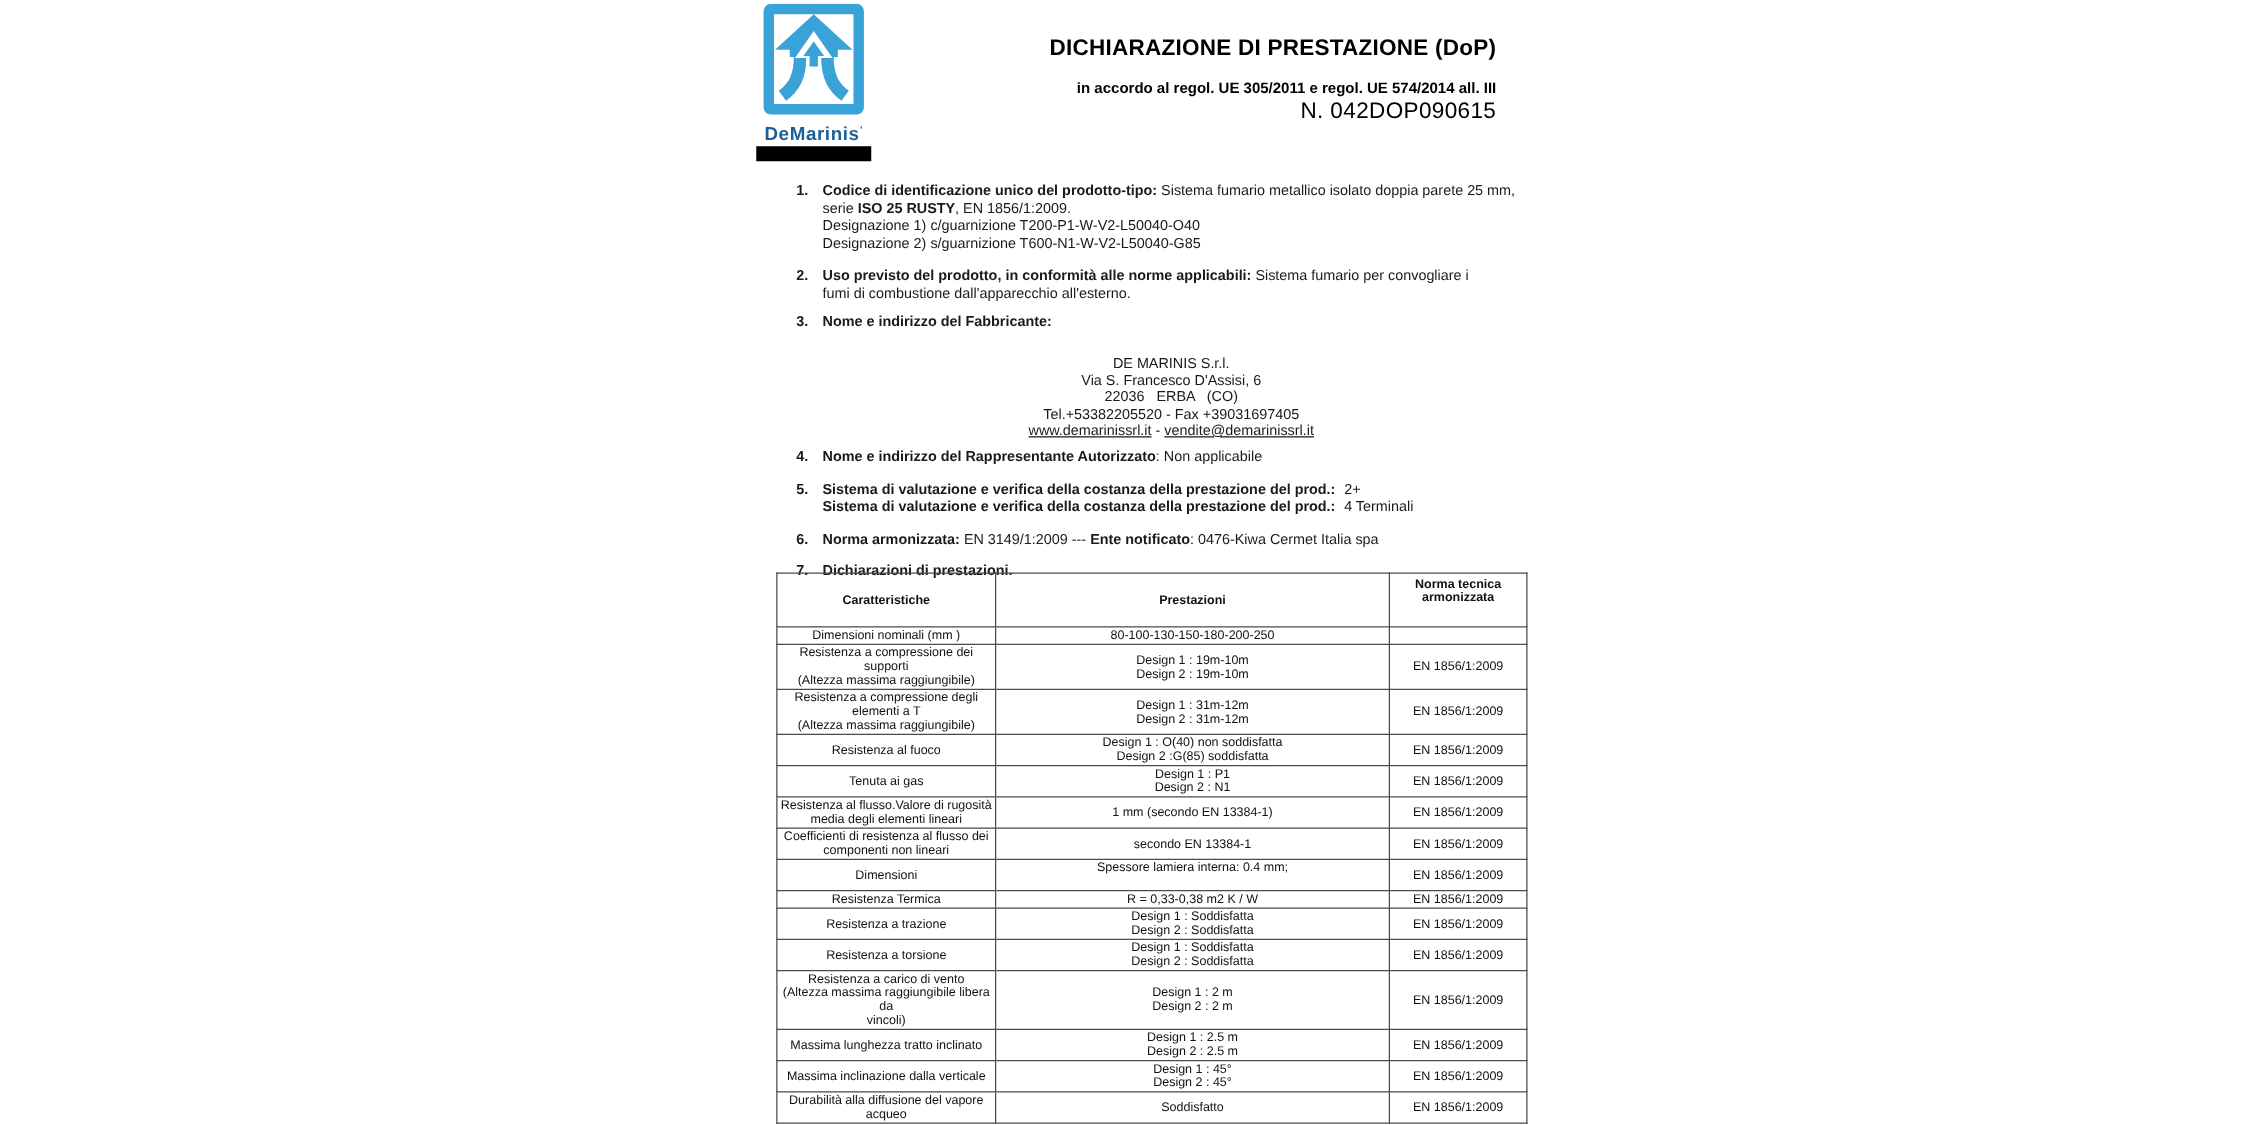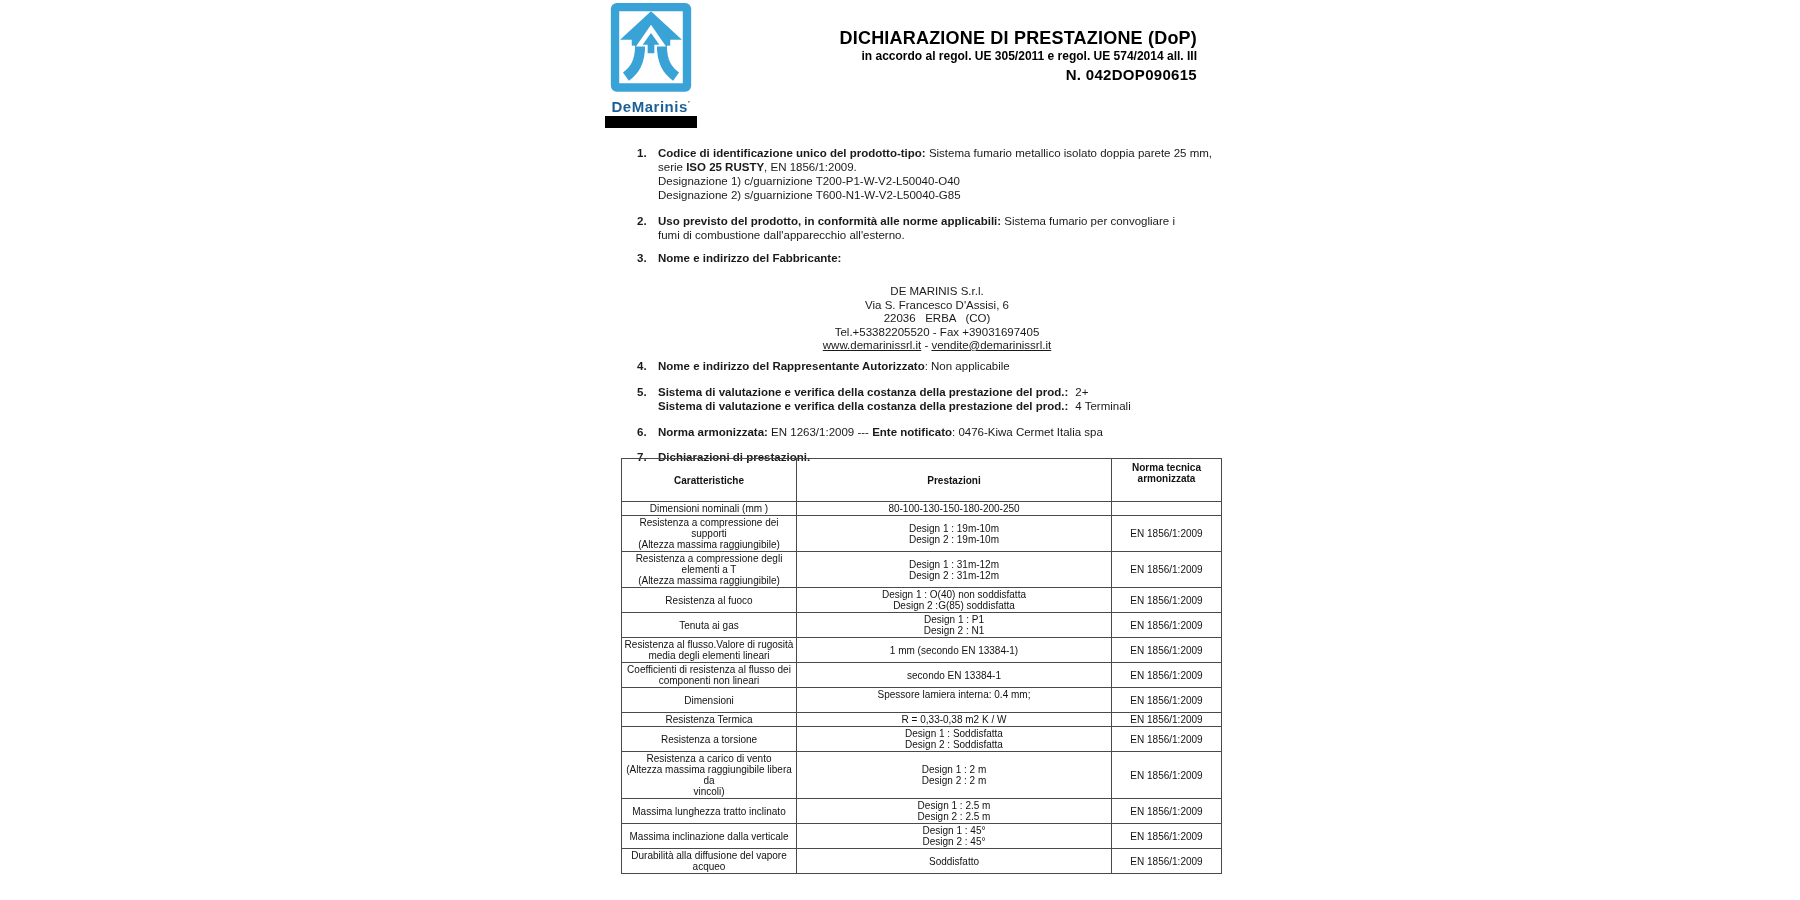--- a/index.html
+++ b/index.html
@@ -9,22 +9,22 @@
   
   .logo-block{position:absolute;left:604px;top:3px;width:94px;text-align:center;}
   .logo-svg{display:block;margin:0 auto;}
   .logo-name{font-size:15px;font-weight:bold;color:#1c5f96;letter-spacing:0.5px;line-height:15px;margin-top:1px;white-space:nowrap;}
   .logo-mark{font-size:8px;vertical-align:super;}
   .logo-bar{height:12px;background:#000;width:92px;margin:2px auto 0 auto;}
 
   
   .title-block{position:absolute;top:28px;left:700px;width:497px;text-align:right;color:#000000;}
   .doc-title{font-size:18px;font-weight:bold;line-height:20px;letter-spacing:0.2px;}
-  .doc-subtitle{font-size:12px;font-weight:bold;line-height:14px;margin-top:1px;}
-  .doc-number{font-size:15px;font-weight:bold;line-height:19px;margin-top:2px;letter-spacing:0.3px;}
+  .doc-subtitle{font-size:12px;font-weight:bold;line-height:14px;margin-top:15px;}
+  .doc-number{font-size:18px;font-weight:normal;line-height:19px;margin-top:2px;letter-spacing:0.3px;}
 
   
   .content{position:absolute;left:630px;top:146px;width:586px;font-size:11.5px;line-height:14px;color:#1a1a1a;}
   .item{display:flex;}
   .item .num{flex:none;width:28px;box-sizing:border-box;padding-left:7px;font-weight:bold;}
   .item-body{flex:1;}
   .b{font-weight:bold;}
   .mb12{margin-bottom:12px;} .mb11{margin-bottom:11px;} .mb9{margin-bottom:9px;} .mb6{margin-bottom:6px;} .mb4{margin-bottom:4px;}
   .address{text-align:center;line-height:13.5px;margin-top:20px;}
   .addr-line{white-space:pre;}
@@ -109,21 +109,21 @@
     <div class="item mb12">
       <span class="num">5.</span>
       <div class="item-body">
         <div><span class="b">Sistema di valutazione e verifica della costanza della prestazione del prod.:</span><span class="val-gap">2+</span></div>
         <div><span class="b">Sistema di valutazione e verifica della costanza della prestazione del prod.:</span><span class="val-gap">4 Terminali</span></div>
       </div>
     </div>
 
     <div class="item mb11">
       <span class="num">6.</span>
-      <div class="item-body"><span class="b">Norma armonizzata:</span><span> EN 1263/1:2009 --- </span><span class="b">Ente notificato</span><span>: 0476-Kiwa Cermet Italia spa</span></div>
+      <div class="item-body"><span class="b">Norma armonizzata:</span><span> EN 3149/1:2009 --- </span><span class="b">Ente notificato</span><span>: 0476-Kiwa Cermet Italia spa</span></div>
     </div>
 
     <div class="item mb4">
       <span class="num">7.</span>
       <div class="item-body b">Dichiarazioni di prestazioni.</div>
     </div>
 
   </div>
 
   <div class="perf-table-wrap">
@@ -191,20 +191,26 @@
             <td>Spessore lamiera interna: 0.4 mm;
 &nbsp;</td>
             <td>EN 1856/1:2009</td>
           </tr>
           <tr>
             <td>Resistenza Termica</td>
             <td>R = 0,33-0,38 m2 K / W</td>
             <td>EN 1856/1:2009</td>
           </tr>
           <tr>
+            <td>Resistenza a trazione</td>
+            <td>Design 1 : Soddisfatta
+Design 2 : Soddisfatta</td>
+            <td>EN 1856/1:2009</td>
+          </tr>
+          <tr>
             <td>Resistenza a torsione</td>
             <td>Design 1 : Soddisfatta
 Design 2 : Soddisfatta</td>
             <td>EN 1856/1:2009</td>
           </tr>
           <tr>
             <td>Resistenza a carico di vento
 (Altezza massima raggiungibile libera da
 vincoli)</td>
             <td>Design 1 : 2 m

